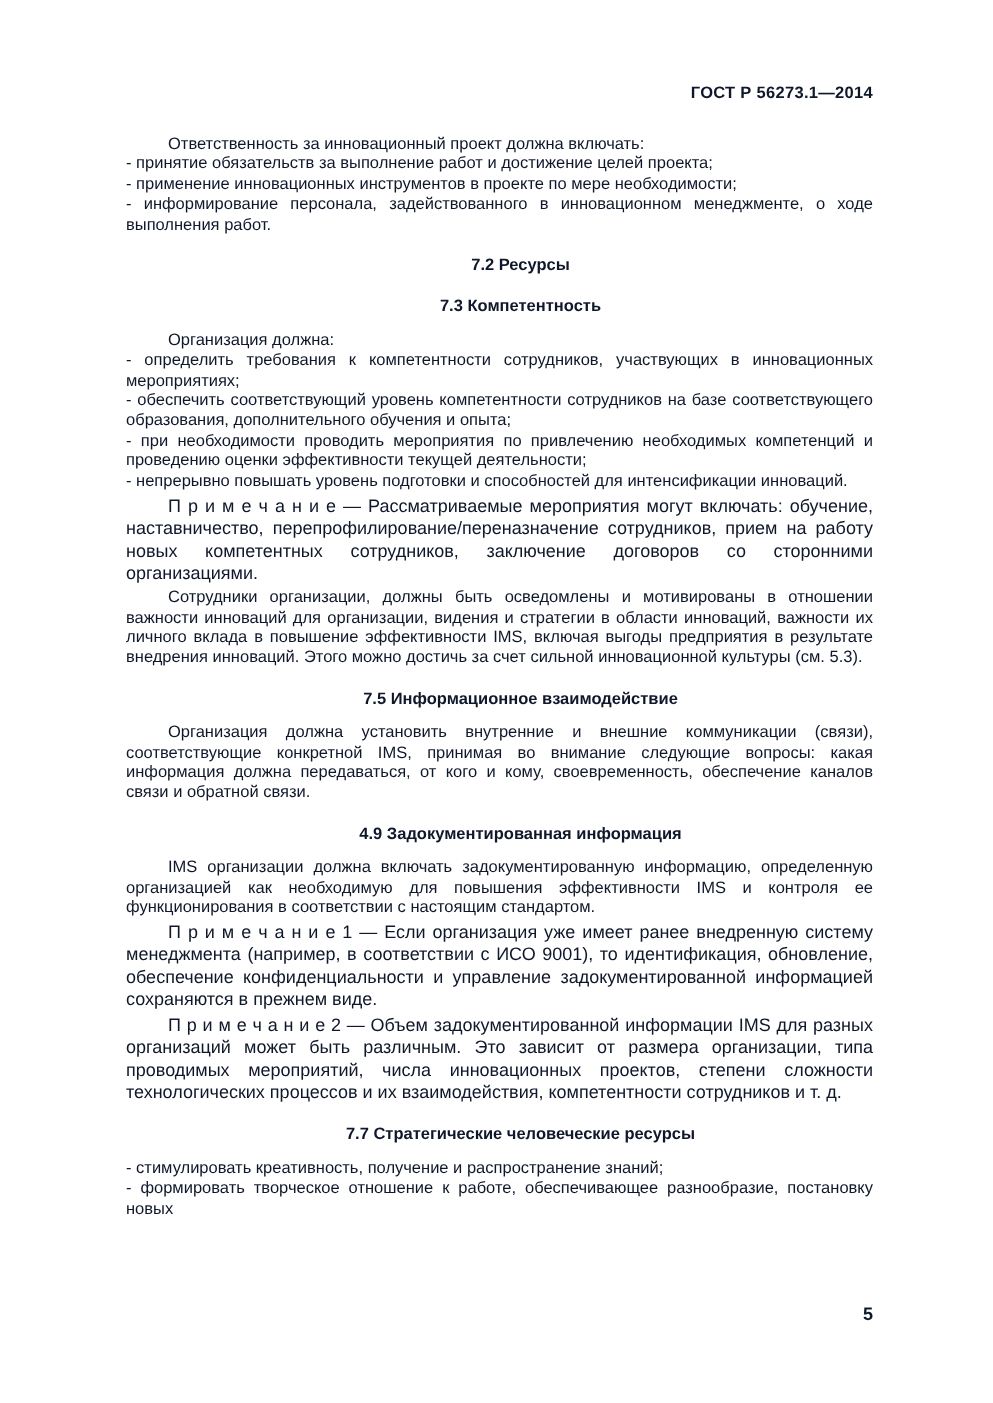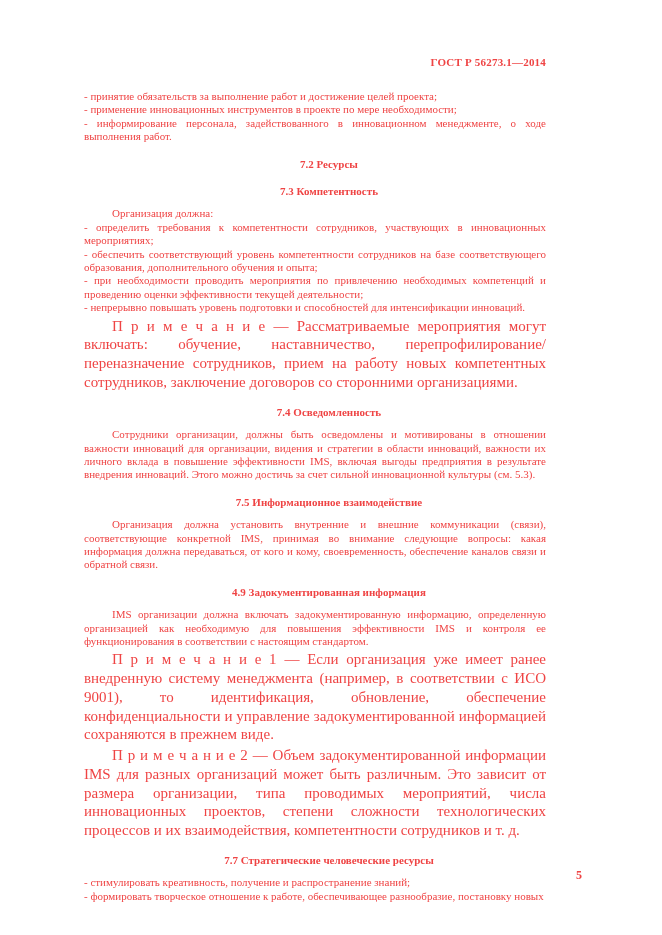--- a/index.html
+++ b/index.html
@@ -3,23 +3,23 @@
 <meta charset="utf-8">
 <style>
   html, body { margin: 0; padding: 0; background: #ffffff; }
   .page {
     position: relative;
     width: 662px;
     height: 935px;
     margin: 0 auto;
     background: #ffffff;
     box-sizing: border-box;
-    padding: 56px 116px 0 84px;
-    font-family: Liberation Serif, serif;
-    color: #ef4444;
+    padding: 56px 80px 0 84px;
+    font-family: Liberation Sans, sans-serif;
+    color: #0f172a;
     overflow: hidden;
   }
   .doc-header {
     text-align: right;
     font-weight: bold;
     font-size: 11px;
     letter-spacing: 0.2px;
     margin-bottom: 22px;
   }
   .doc-body {
@@ -31,53 +31,53 @@
   p.paragraph { text-indent: 28px; }
   p.list-item { text-indent: 0; }
   p.heading {
     font-weight: bold;
     text-indent: 28px;
     text-align: center;
     margin-top: 14px;
     margin-bottom: 9px;
   }
   p.note {
-    font-size: 15px;
+    font-size: 12px;
     line-height: 1.25;
     text-indent: 28px;
     margin-top: 2px;
     margin-bottom: 2px;
   }
   .page-number {
     position: absolute;
     right: 80px;
     bottom: 52px;
     font-weight: bold;
     font-size: 12px;
   }
 </style>
 </head>
 <body>
 
 <div class="page">
   <div class="doc-header">ГОСТ Р 56273.1—2014</div>
 
   <div class="doc-body">
+      <p class="paragraph">Ответственность за инновационный проект должна включать:</p>
       <p class="list-item">- принятие обязательств за выполнение работ и достижение целей проекта;</p>
       <p class="list-item">- применение инновационных инструментов в проекте по мере необходимости;</p>
       <p class="list-item">- информирование персонала, задействованного в инновационном менеджменте, о ходе выполнения работ.</p>
       <p class="heading">7.2 Ресурсы</p>
       <p class="heading">7.3 Компетентность</p>
       <p class="paragraph">Организация должна:</p>
       <p class="list-item">-  определить требования к компетентности сотрудников, участвующих в инновационных мероприятиях;</p>
       <p class="list-item">- обеспечить соответствующий уровень компетентности сотрудников на базе соответствующего образования, дополнительного обучения и опыта;</p>
       <p class="list-item">- при необходимости проводить мероприятия по привлечению необходимых компетенций и проведению оценки эффективности текущей деятельности;</p>
       <p class="list-item">- непрерывно повышать уровень подготовки и способностей для интенсификации инноваций.</p>
       <p class="note">П р и м е ч а н и е  —  Рассматриваемые мероприятия могут включать: обучение, наставничество, перепрофилирование/переназначение сотрудников, прием на работу новых компетентных сотрудников, заключение договоров со сторонними организациями.</p>
-      <p class="heading">7.4 Осведомленность</p>
       <p class="paragraph">Сотрудники организации, должны быть осведомлены и мотивированы в отношении важности инноваций для организации, видения и стратегии в области инноваций, важности их личного вклада в повышение эффективности IMS, включая выгоды предприятия в результате внедрения инноваций. Этого можно достичь за счет сильной инновационной культуры (см. 5.3).</p>
       <p class="heading">7.5 Информационное взаимодействие</p>
       <p class="paragraph">Организация должна установить внутренние и внешние коммуникации (связи), соответствующие конкретной IMS, принимая во внимание следующие вопросы: какая информация должна передаваться, от кого и кому, своевременность, обеспечение каналов связи и обратной связи.</p>
       <p class="heading">4.9 Задокументированная информация</p>
       <p class="paragraph">IMS организации должна включать задокументированную информацию, определенную организацией как необходимую для повышения эффективности IMS и контроля ее функционирования в соответствии с настоящим стандартом.</p>
       <p class="note">П р и м е ч а н и е  1  —  Если организация уже имеет ранее внедренную систему менеджмента (например, в соответствии с ИСО 9001), то идентификация, обновление, обеспечение конфиденциальности и управление задокументированной информацией сохраняются в прежнем виде.</p>
       <p class="note">П р и м е ч а н и е  2  —  Объем задокументированной информации IMS для разных организаций может быть различным. Это зависит от размера организации, типа проводимых мероприятий, числа инновационных проектов, степени сложности технологических процессов и их взаимодействия, компетентности сотрудников и т. д.</p>
       <p class="heading">7.7 Стратегические человеческие ресурсы</p>
       <p class="list-item">- стимулировать креативность, получение и распространение знаний;</p>
       <p class="list-item">- формировать творческое отношение к работе, обеспечивающее разнообразие, постановку новых</p>

